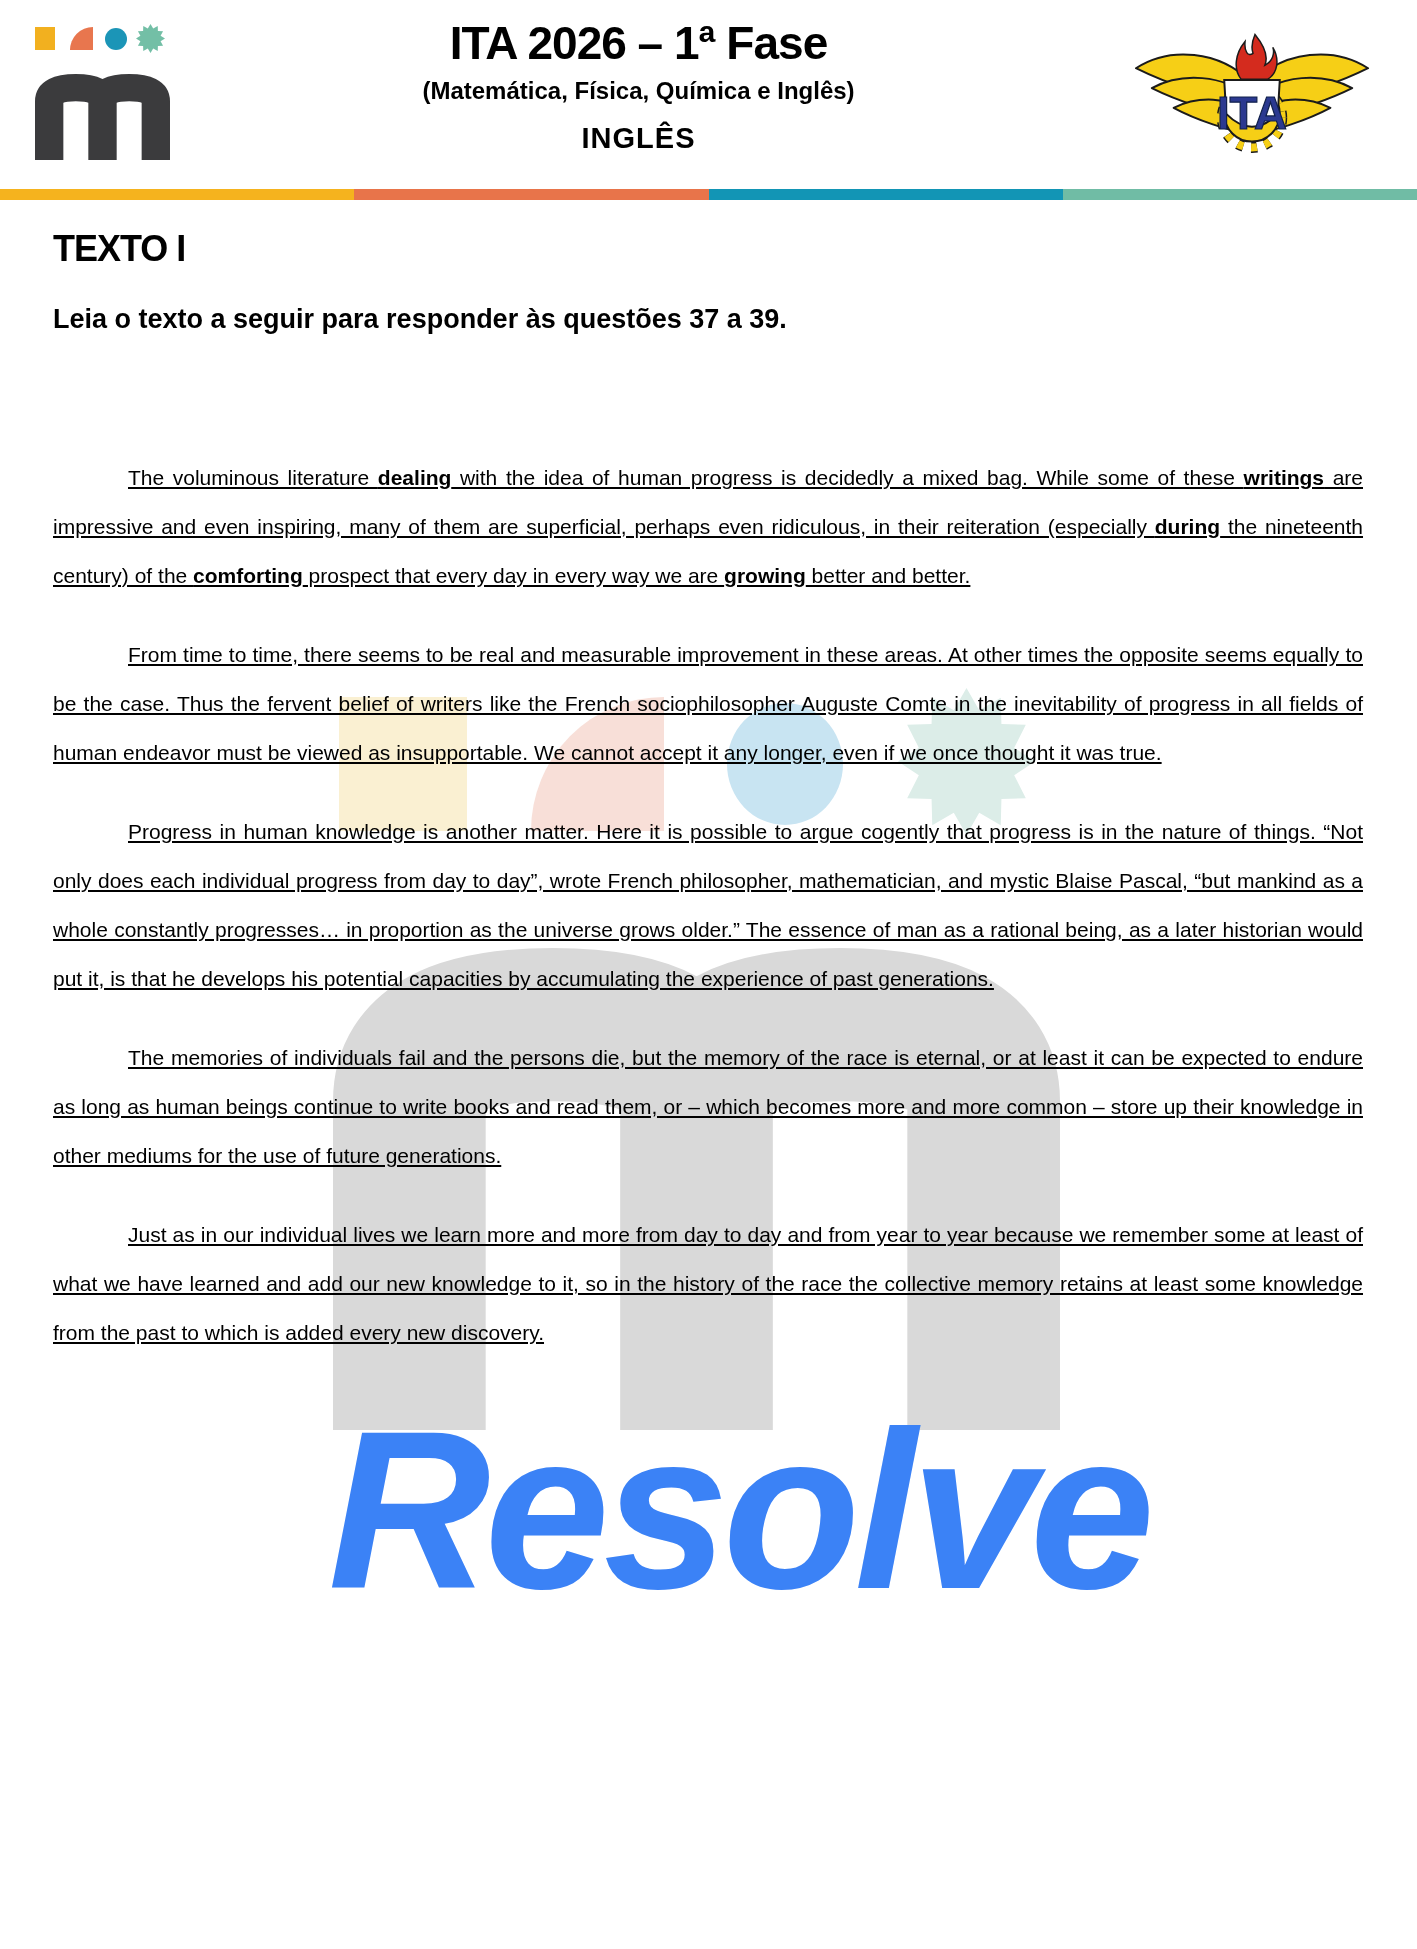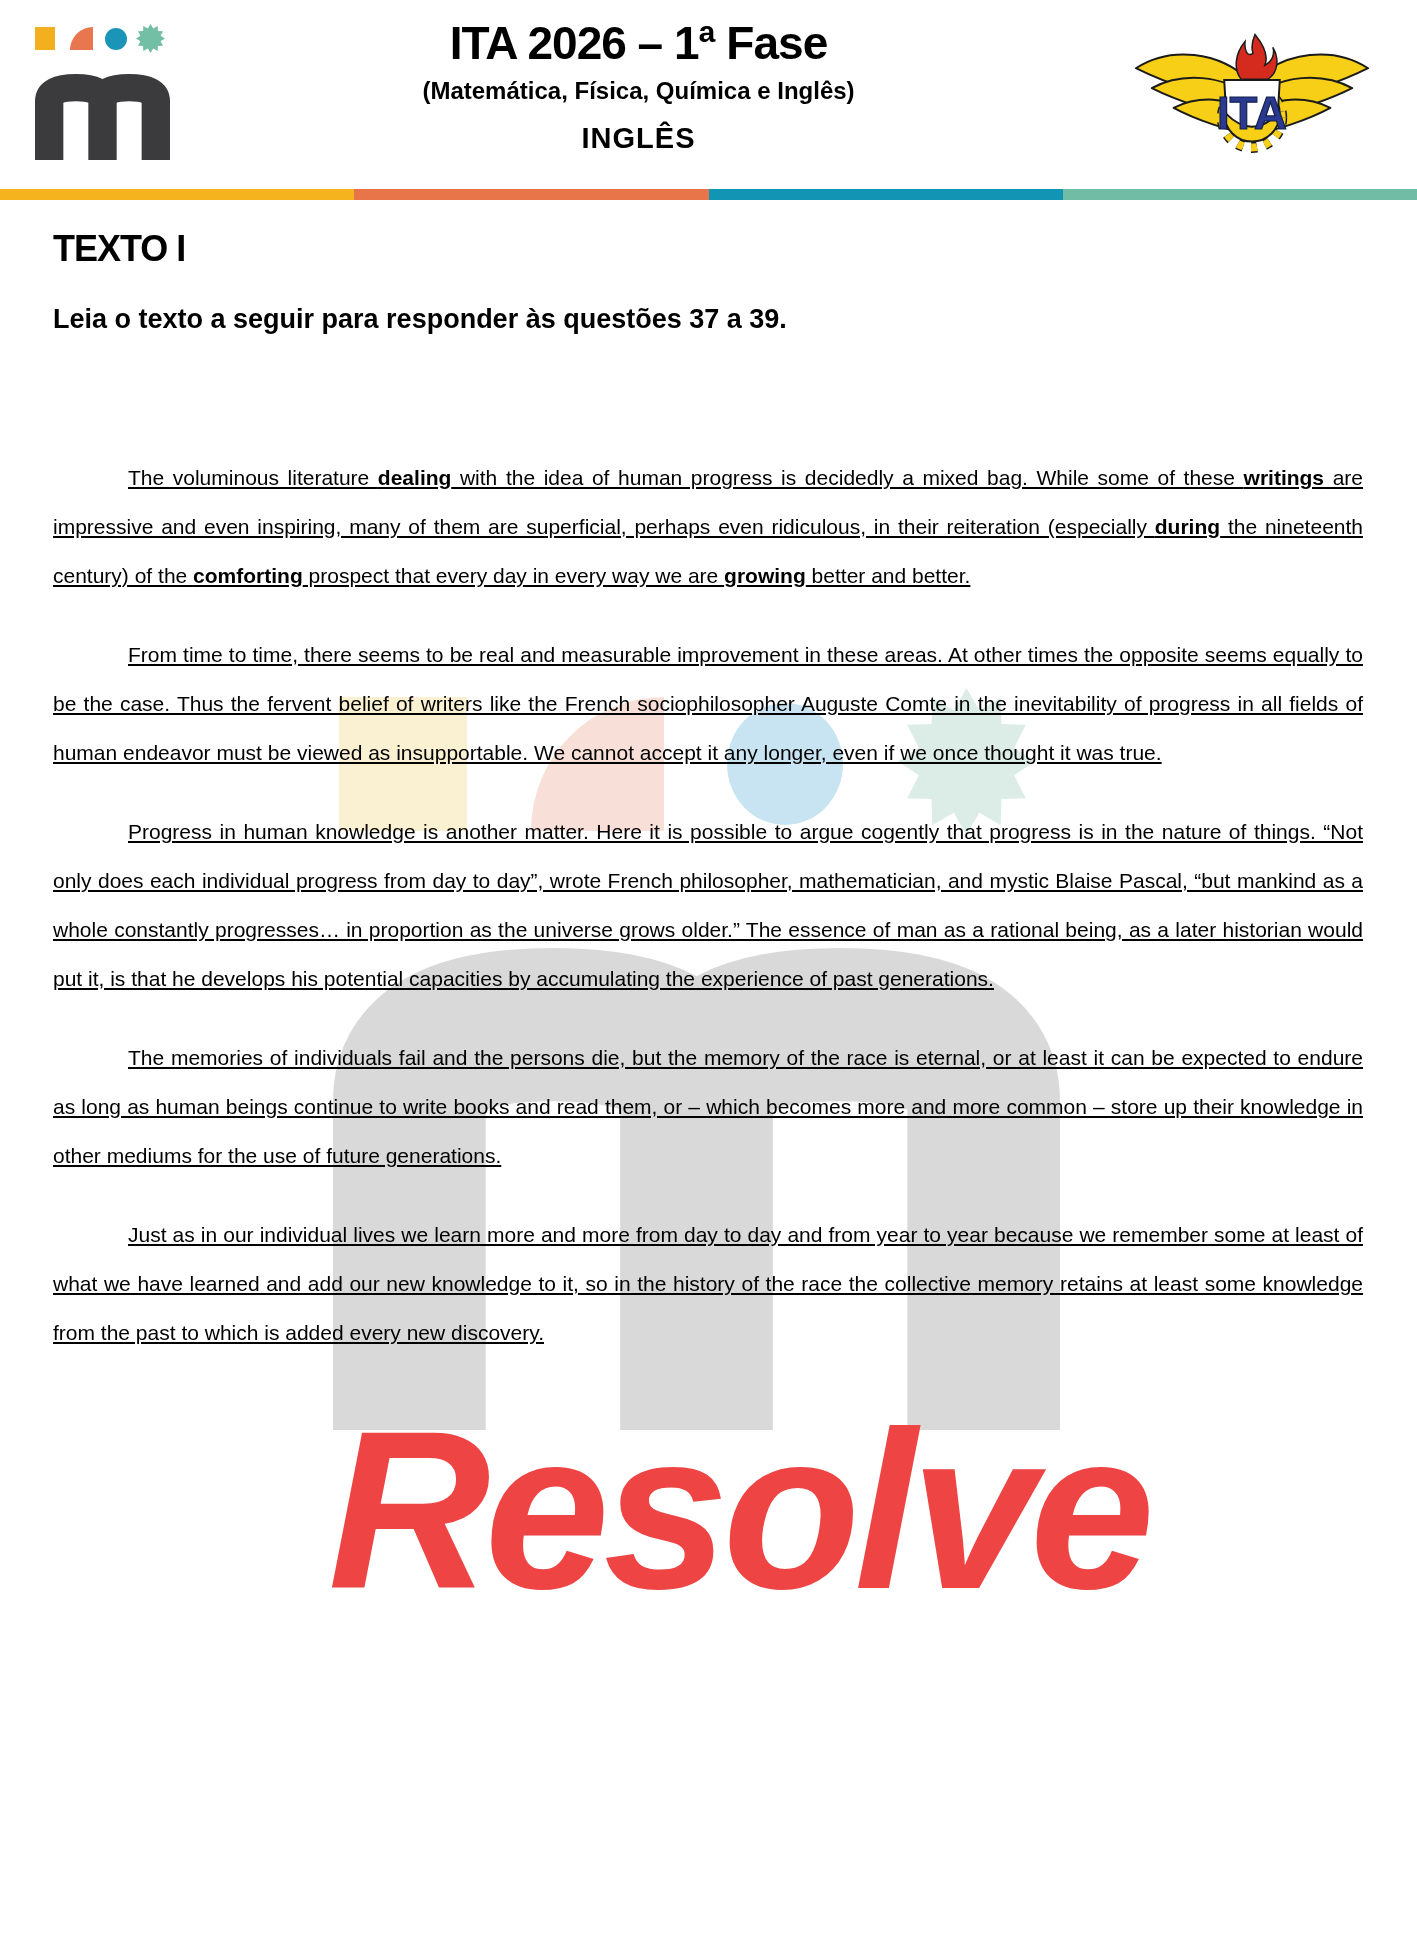--- a/index.html
+++ b/index.html
@@ -56,21 +56,21 @@
 <div class="page">
 
   <div class="wm">
     <div class="wm-shape wm-square" style="background: rgb(250, 240, 210);"></div>
     <div class="wm-shape wm-quarter" style="background: rgb(248, 223, 216);"></div>
     <div class="wm-shape wm-circle" style="background: rgb(200, 228, 242);"></div>
     <div class="wm-shape wm-star" style="background: rgb(220, 237, 232);"></div>
     <svg class="wm-m" viewBox="0 0 100 66" preserveAspectRatio="none">
       <path d="M10.5 66 L10.5 21 Q10.5 10.5 30.25 10.5 Q50 10.5 50 21 L50 66 M50 21 Q50 10.5 69.75 10.5 Q89.5 10.5 89.5 21 L89.5 66" fill="none" stroke="#D9D9D9" stroke-width="21" stroke-linejoin="round"></path>
     </svg>
-    <div class="wm-resolve" style="color: #ef4444;">Resolve</div>
+    <div class="wm-resolve" style="color: #3b82f6;">Resolve</div>
   </div>
 
   <div class="header">
     <div class="brand">
       <div class="shp b-square" style="background: rgb(242, 176, 31);"></div>
       <div class="shp b-quarter" style="background: rgb(232, 118, 78);"></div>
       <div class="shp b-circle" style="background: rgb(27, 149, 183);"></div>
       <div class="shp b-star" style="background: rgb(115, 191, 166);"></div>
       <svg class="b-m" viewBox="0 0 100 66" preserveAspectRatio="none">
         <path d="M10.5 66 L10.5 21 Q10.5 10.5 30.25 10.5 Q50 10.5 50 21 L50 66 M50 21 Q50 10.5 69.75 10.5 Q89.5 10.5 89.5 21 L89.5 66" fill="none" stroke="#3B3B3D" stroke-width="21" stroke-linejoin="round"></path>

